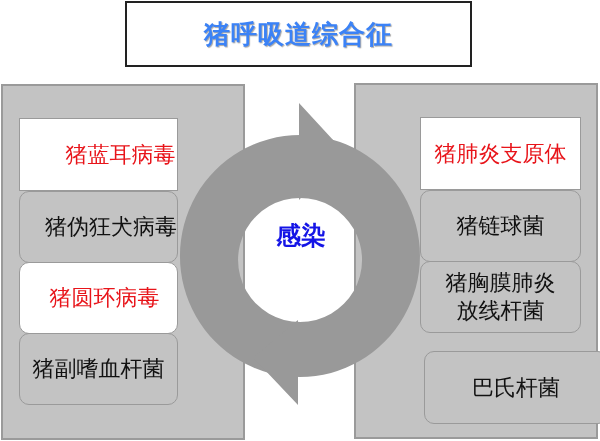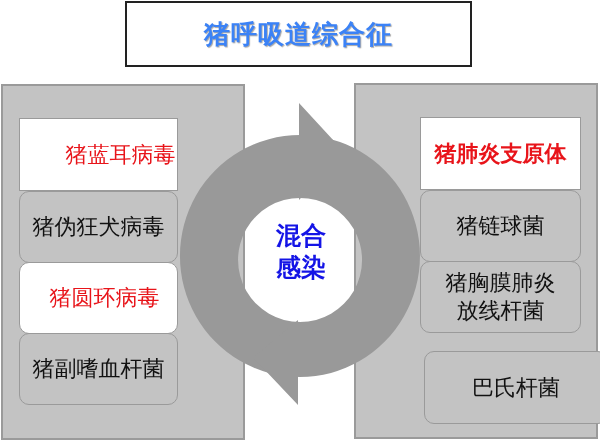--- a/index.html
+++ b/index.html
@@ -37,38 +37,37 @@
   <path fill="#999999" fill-rule="evenodd" d="M300,135 A120,121 0 1,1 299.9,135 Z M300,198 A62,62 0 1,0 300.1,198 Z"></path>
 
   <polygon fill="#999999" points="299,103 334,141 345,152 299,200"></polygon>
 
   <polygon fill="#999999" points="298,405 263,368 253,358 298,320"></polygon>
 
   <rect x="298" y="198" width="2" height="0" fill="#fff"></rect>
 </svg>
 
 <div class="center-label">
-  <div>混合</div>
   <div>感染</div>
 </div>
 
 <div class="item hl sq" style="left:19px; top:118px; width:159px; height:73px;padding-left:44px;">
   <span>猪蓝耳病毒</span>
 </div>
-<div class="item" style="left:19px; top:191px; width:159px; height:72px;">
+<div class="item" style="left:19px; top:191px; width:159px; height:72px;justify-content:flex-end;">
   <span>猪伪狂犬病毒</span>
 </div>
 <div class="item hl" style="left:19px; top:262px; width:159px; height:72px;padding-left:12px;">
   <span>猪圆环病毒</span>
 </div>
 <div class="item" style="left:19px; top:333px; width:159px; height:72px;">
   <span>猪副嗜血杆菌</span>
 </div>
 
-<div class="item hl sq" style="left:420px; top:117px; width:161px; height:73px;font-weight:bold;">
+<div class="item hl sq" style="left:420px; top:117px; width:161px; height:73px;">
   <span>猪肺炎支原体</span>
 </div>
 <div class="item" style="left:420px; top:190px; width:161px; height:72px;">
   <span>猪链球菌</span>
 </div>
 <div class="item" style="left:420px; top:261px; width:161px; height:72px; flex-direction:column;">
   <span>猪胸膜肺炎</span>
   <span>放线杆菌</span>
 </div>
 <div class="item" style="left:424px; top:332px; width:184px; height:73px;margin-top:19px;">

